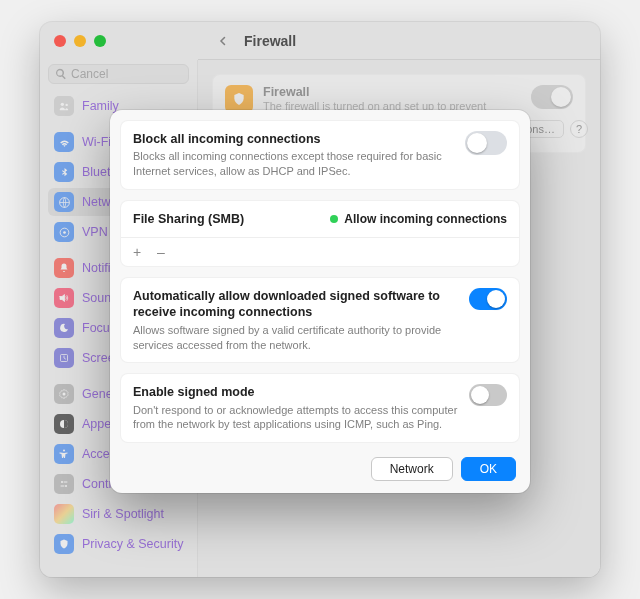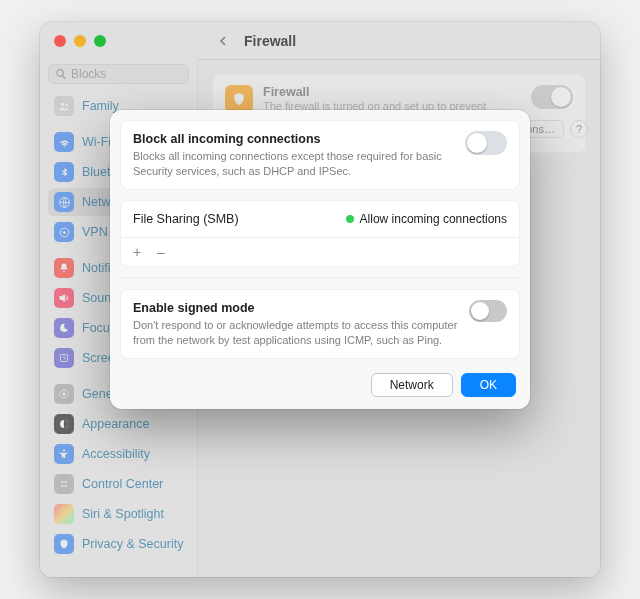--- a/index.html
+++ b/index.html
@@ -46,21 +46,21 @@
   margin-bottom:8px;
   font-size:12px; color:#888;
   gap:4px;
 }
 .search svg{width:12px;height:12px;fill:#888;}
 .side-item{
   display:flex; align-items:center; gap:8px;
   padding:4px 6px;
   border-radius:6px;
   font-size:12.5px;
-  color:#0369a1;
+  color:#6d28d9;
   margin-bottom:2px;
   white-space:nowrap;
   cursor:default;
 }
 .side-item.selected{background:#d6d6d6;}
 .side-sep{height:6px;}
 .side-icon{
   width:20px;height:20px;border-radius:5px;
   display:flex;align-items:center;justify-content:center;
   flex-shrink:0;
@@ -143,21 +143,21 @@
 .mrow{
   padding:10px 12px;display:flex;align-items:flex-start;gap:10px;
   border-top:1px solid #eee;
 }
 .mrow:first-child{border-top:none;}
 .mrow .txt{flex:1;}
 .mrow .t1{font-size:12.5px;font-weight:600;color:#222;line-height:1.3;}
 .mrow .t2{font-size:11px;color:#808080;line-height:1.35;margin-top:2px;}
 .mrow .ctl{flex-shrink:0;}
 .mrow.inline{align-items:center;}
-.mrow .status{font-size:12px;font-weight:400;color:#222;display:flex;align-items:center;gap:6px;}
+.mrow .status{font-size:12px;font-weight:700;color:#222;display:flex;align-items:center;gap:6px;}
 .dot-green{width:8px;height:8px;border-radius:4px;background:#30d158;display:inline-block;}
 .mrow.addrem{padding:6px 12px;font-size:14px;color:#888;letter-spacing:6px;}
 .mfooter{display:flex;justify-content:flex-end;gap:8px;padding:4px 4px 0;}
 .btn{
   font-size:12px;border-radius:6px;padding:4px 18px;
   border:1px solid #c8c8c8;background:#fff;color:#222;
 }
 .btn.primary{background:#0a84ff;color:#fff;border-color:#0a84ff;}
 .fade-mask{filter:opacity(.6);}
 </style>
@@ -171,21 +171,21 @@
       <span class="tl-min"></span>
       <span class="tl-max"></span>
     </div>
   </div>
   <div class="window-body">
     <div class="sidebar fade-mask">
       <div class="search">
         <svg viewBox="0 0 16 16">
             <path d="M6.5 1a5.5 5.5 0 014.23 9.02l3.63 3.63-1.41 1.41-3.63-3.63A5.5 5.5 0 116.5 1zm0 2a3.5 3.5 0 100 7 3.5 3.5 0 000-7z"></path>
           </svg>
-        <span>Blocks</span>
+        <span>Cancel</span>
       </div>
       <div class="side-item">
         <div class="side-icon" style="background:#c9c9c9">
           <svg viewBox="0 0 24 24" width="13" height="13" fill="#fff">
               <circle cx="8" cy="8" r="3"></circle>
               <circle cx="16" cy="9" r="2.2"></circle>
               <path d="M3 19c0-3 2.5-5 5-5s5 2 5 5H3zm10 0c0-2 1.5-4 3-4s3 2 3 4h-6z"></path>
             </svg>
         </div>
         <span>Family</span>
@@ -344,44 +344,53 @@
     </div>
   </div>
 
   <div class="overlay">
     <div class="modal">
 
       <div class="mgroup">
         <div class="mrow">
           <div class="txt">
             <div class="t1">Block all incoming connections</div>
-            <div class="t2">Blocks all incoming connections except those required for basic Security services, such as DHCP and IPSec.</div>
+            <div class="t2">Blocks all incoming connections except those required for basic Internet services, allow as DHCP and IPSec.</div>
           </div>
           <div class="ctl">
               <div class="toggle toggle-lg" style="background:#dcdfe4"></div>
             </div>
         </div>
       </div>
 
       <div class="mgroup">
         <div class="mrow inline">
           <div class="txt">
-              <div class="t1" style="font-weight:400">File Sharing (SMB)</div>
+              <div class="t1" style="font-weight:700">File Sharing (SMB)</div>
             </div>
           <div class="status">
             <span class="dot-green"></span>
             <span>Allow incoming connections</span>
           </div>
         </div>
         <div class="mrow addrem">
           <span>+  –</span>
         </div>
       </div>
 
       <div class="mgroup">
+        <div class="mrow">
+          <div class="txt">
+            <div class="t1">Automatically allow downloaded signed software to receive incoming connections</div>
+            <div class="t2">Allows software signed by a valid certificate authority to provide services accessed from the network.</div>
+          </div>
+          <div class="ctl">
+              <div class="toggle blue on"></div>
+            </div>
+        </div>
       </div>
 
       <div class="mgroup">
         <div class="mrow">
           <div class="txt">
             <div class="t1">Enable signed mode</div>
             <div class="t2">Don't respond to or acknowledge attempts to access this computer from the network by test applications using ICMP, such as Ping.</div>
           </div>
           <div class="ctl">
               <div class="toggle"></div>

